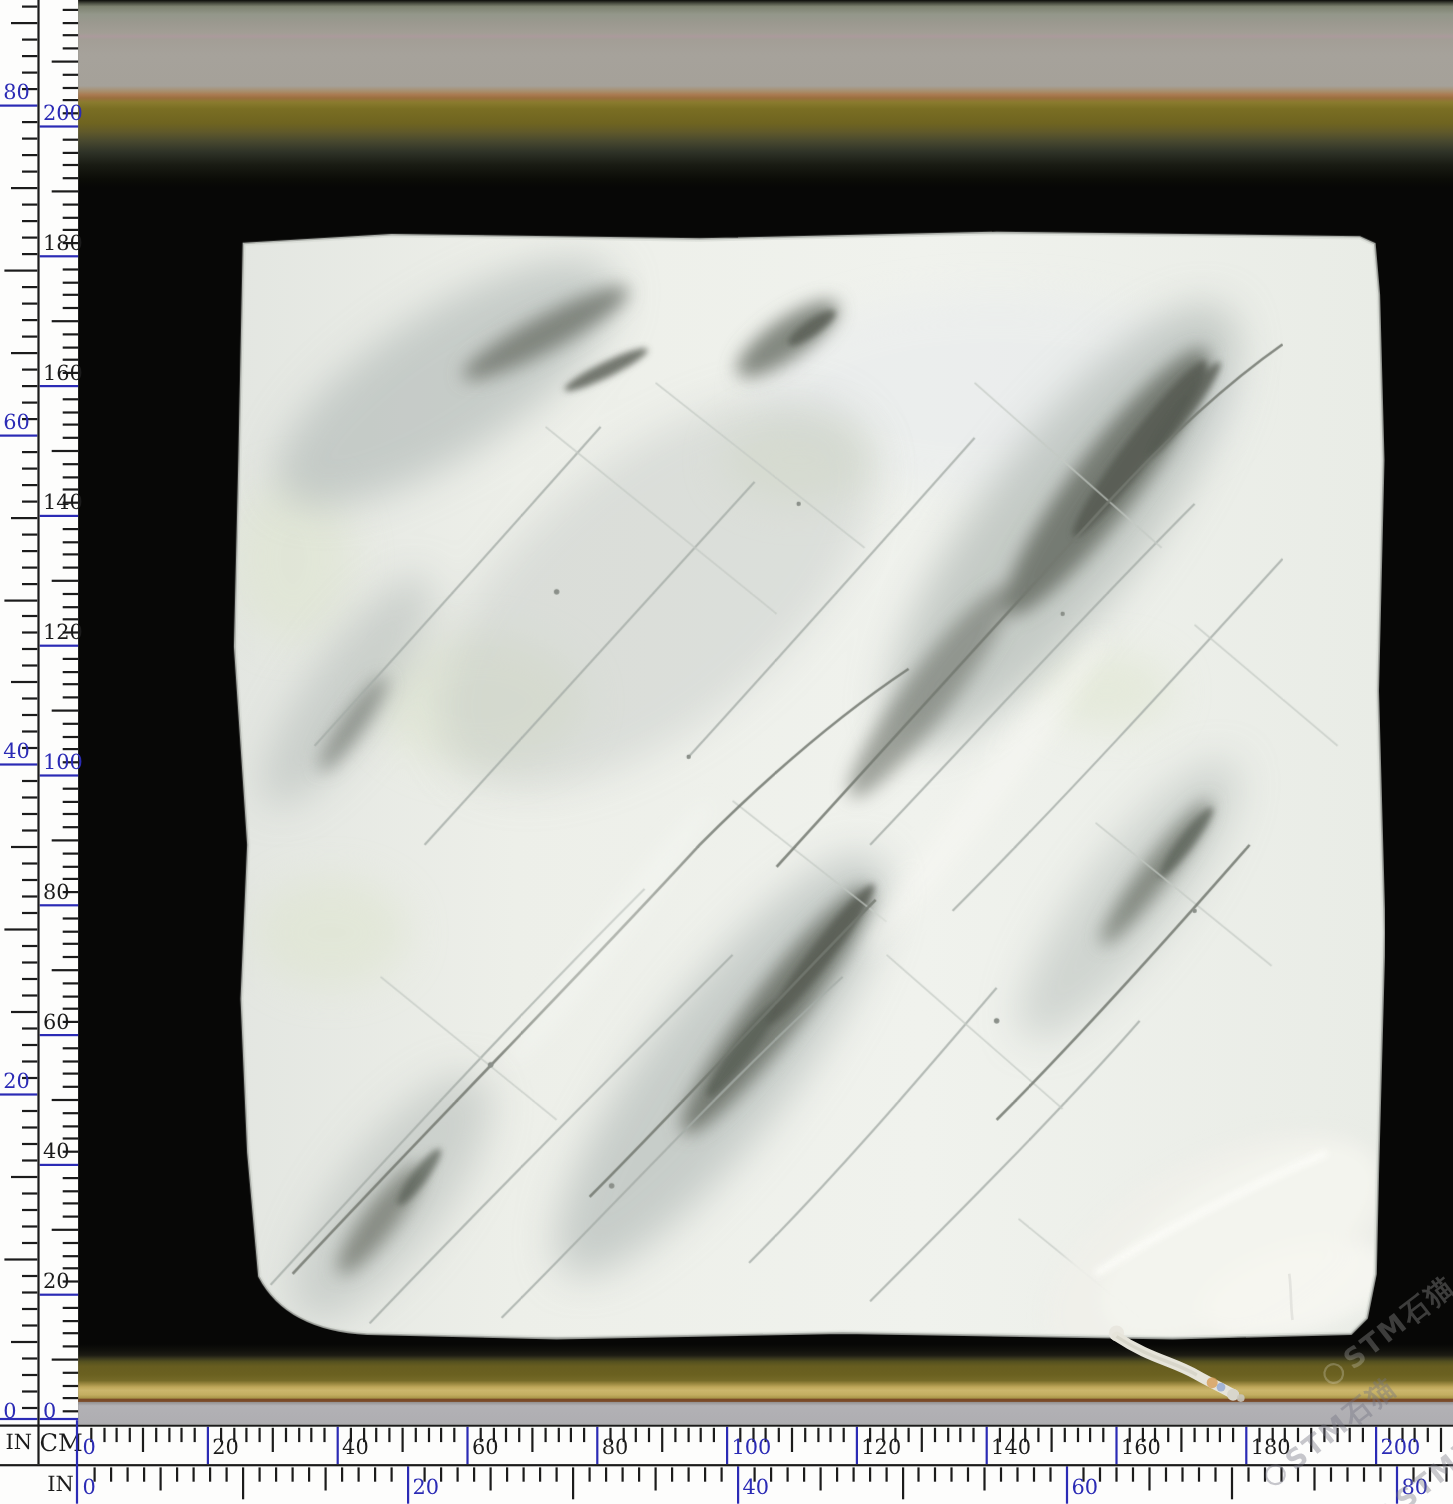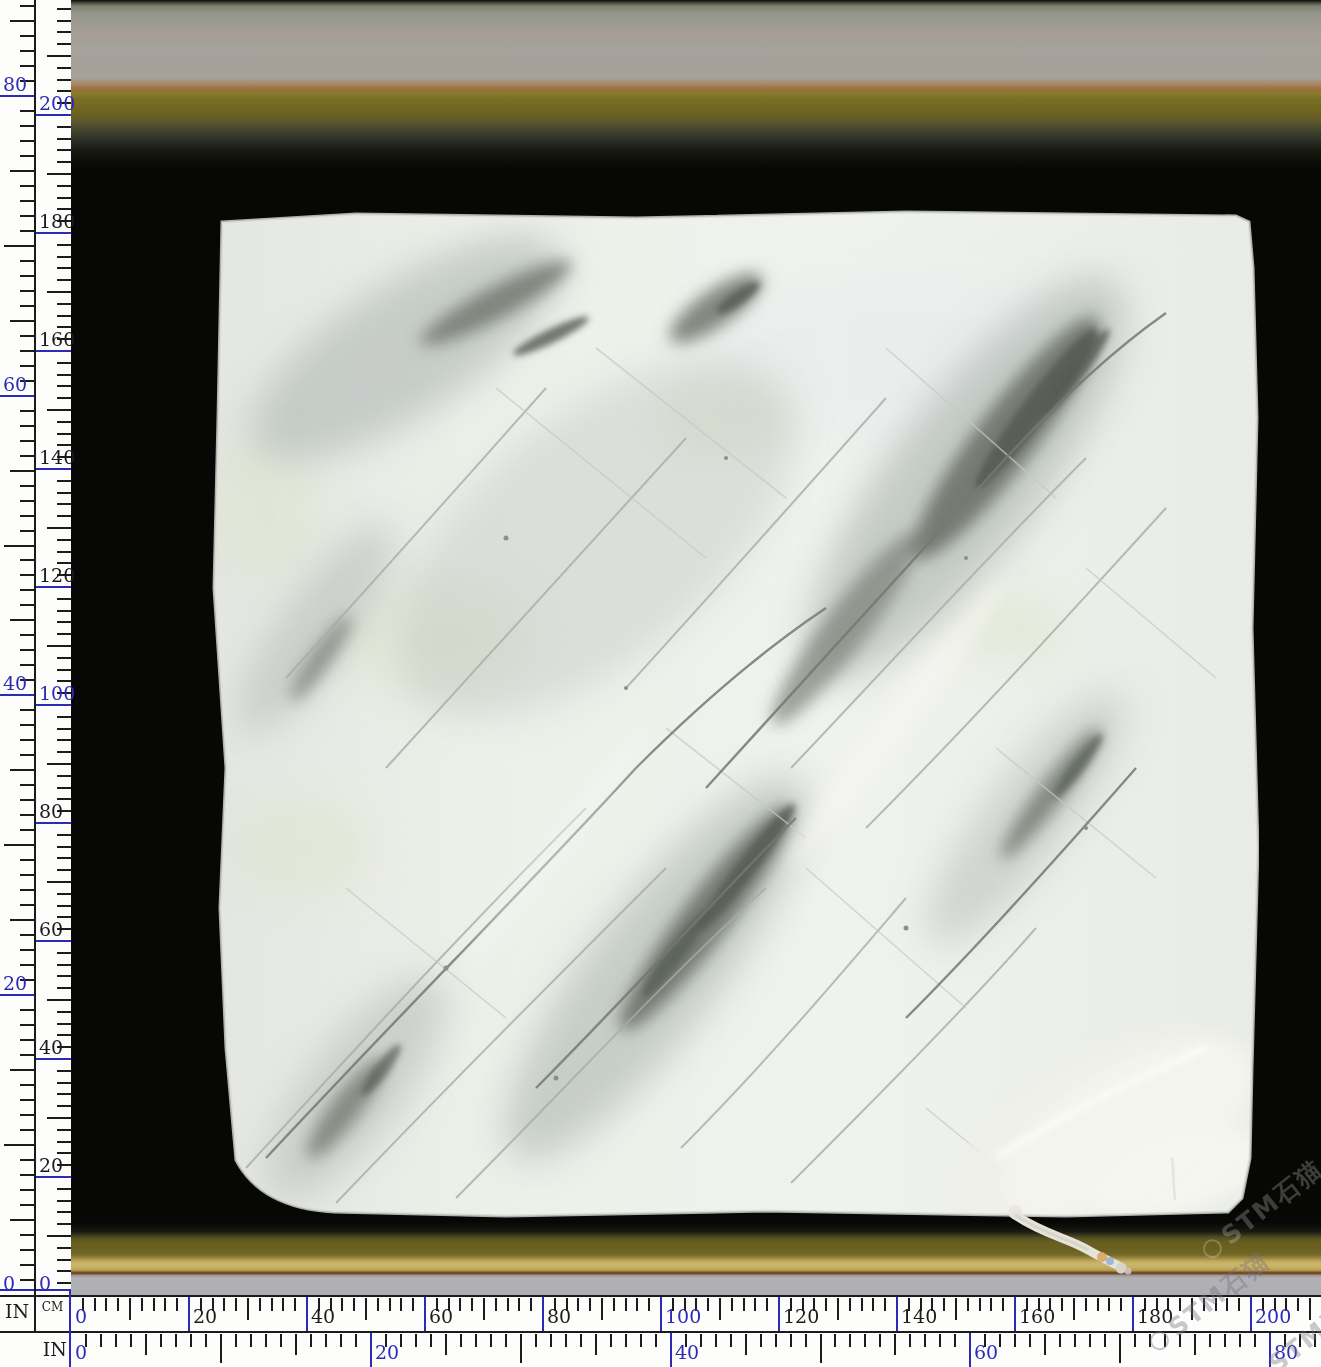--- a/index.html
+++ b/index.html
@@ -31,21 +31,21 @@
   
   #vruler{position:absolute;left:0;top:0;width:71px;height:1295px;background:#fdfdfc;}
   #vr-div{position:absolute;left:34px;top:0;width:2px;height:1331px;background:#1b1b1b;z-index:5;}
   #bruler{position:absolute;left:0;top:1295px;width:1321px;height:72px;background:#fdfdfc;}
   .tick{position:absolute;background:#1b1b1b;}
   .blue{background:#2b2bb5;}
   .rlab{position:absolute;font-size:19px;line-height:20px;color:#1b1b1b;z-index:4;}
   .rlab.b{color:#2b2bb5;}
   .hline{position:absolute;background:#1b1b1b;}
   #corner-r1l{position:absolute;left:0;top:1300px;width:34px;text-align:center;font-size:19px;color:#1b1b1b;z-index:6;}
-  #corner-r1r{position:absolute;left:36px;top:1300px;width:33px;text-align:center;font-size:12px;color:#1b1b1b;z-index:6;}
+  #corner-r1r{position:absolute;left:36px;top:1300px;width:33px;text-align:center;font-size:22px;color:#1b1b1b;z-index:6;}
   #corner-r2{position:absolute;left:36px;top:1338px;width:31px;text-align:right;font-size:19px;color:#1b1b1b;z-index:6;}
 </style>
 </head>
 <body>
 
 <div id="stage">
 
   <div id="scan">
     <div id="topband"></div>
     <div id="botband"></div>

